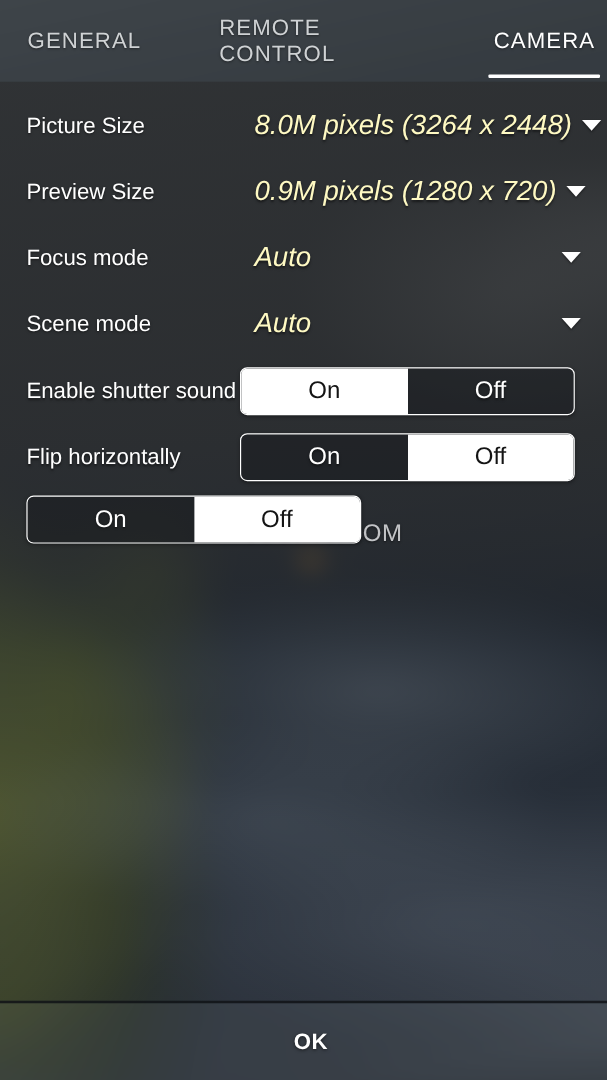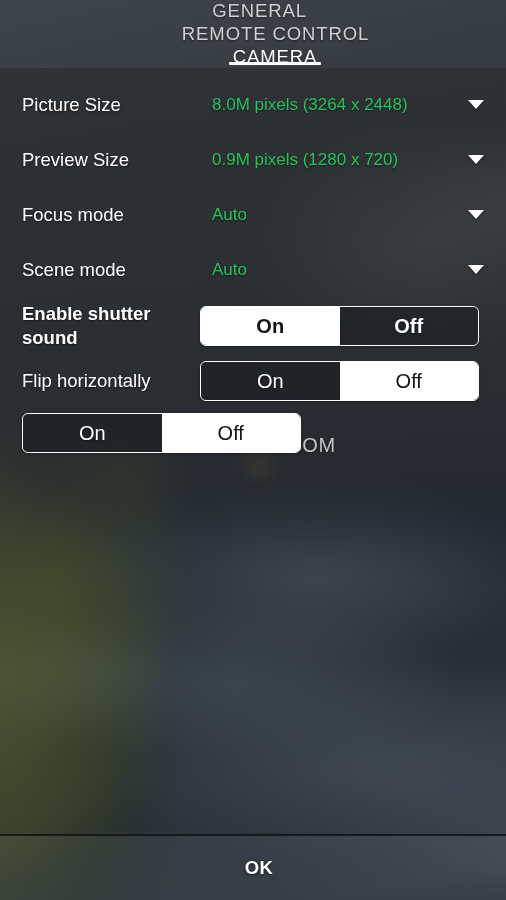--- a/index.html
+++ b/index.html
@@ -92,23 +92,22 @@
     pointer-events: none;
   }
 
   
   #tabbar {
     position: absolute;
     left: 0; top: 0; right: 0;
     height: 68px;
     z-index: 3;
     display: flex;
-    align-items: center;
+    align-items: flex-end;
     background: rgba(58,62,66,.42);
-    flex-direction: column;
   }
   .tab {
     position: relative;
     height: 68px;
     display: flex;
     align-items: center;
     font-size: 18.5px;
     letter-spacing: .9px;
     color: #cfd2d4;
     text-shadow: 0 1px 2px rgba(0,0,0,.45);
@@ -148,25 +147,26 @@
     font-size: 18.5px;
     text-shadow: 0 1px 2px rgba(0,0,0,.55);
     line-height: 24px;
     flex: 0 0 auto;
   }
 
   
   .row-select { height: 55px; }
   .row-select .row-label { width: 190px; }
   .select-value {
-    color: #22c55e;
-    font-size: 17px;
+    color: #fef9c3;
+    font-size: 23px;
     text-shadow: 0 1px 2px rgba(0,0,0,.55);
     flex: 1 1 auto;
     white-space: nowrap;
+    font-style: italic;
   }
   .caret {
     width: 0; height: 0;
     border-left: 8px solid transparent;
     border-right: 8px solid transparent;
     border-top: 9px solid #ffffff;
     flex: 0 0 auto;
     margin-left: 8px;
     filter: drop-shadow(0 1px 1px rgba(0,0,0,.5));
   }
@@ -271,21 +271,21 @@
       <div class="select-value">Auto</div>
       <div class="caret"></div>
     </div>
 
     <div class="row row-select">
       <div class="row-label">Scene mode</div>
       <div class="select-value">Auto</div>
       <div class="caret"></div>
     </div>
 
-    <div class="row row-toggle" style="height:58px;font-weight:bold;">
+    <div class="row row-toggle" style="height:58px;">
       <div class="row-label">Enable shutter sound</div>
       <div class="seg">
         <div class="seg-opt sel">On</div>
         <div class="seg-opt">Off</div>
       </div>
     </div>
 
     <div class="row row-toggle">
       <div class="row-label">Flip horizontally</div>
       <div class="seg">

